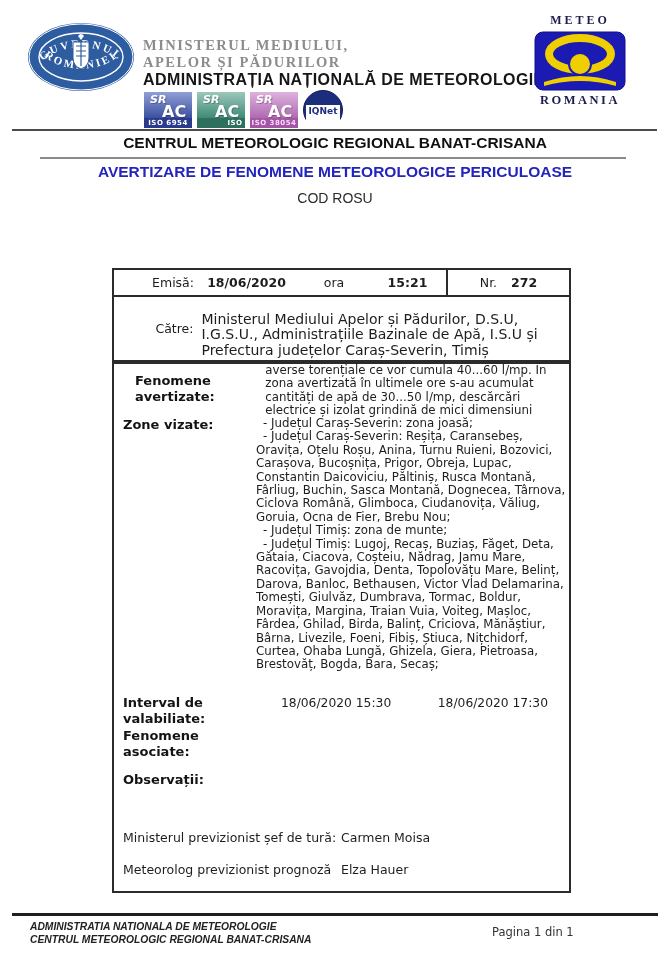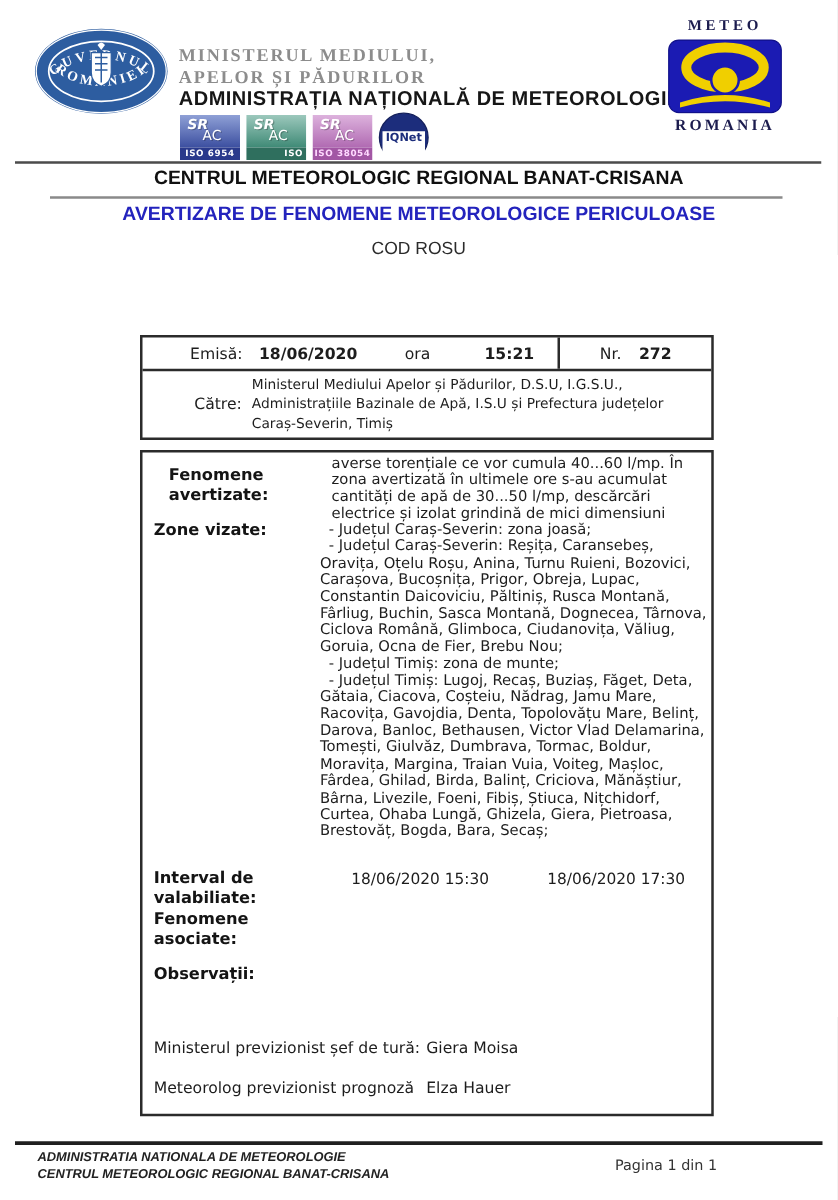--- a/index.html
+++ b/index.html
@@ -19,22 +19,22 @@
   .meteo-top { font-family:"Liberation Serif", serif; font-weight:700; font-size:12px;
                letter-spacing:3px; color:#1c1c4e; }
   .meteo-svg { display:block; margin:3px auto 2px auto; }
   .meteo-bottom { font-family:"Liberation Serif", serif; font-weight:700; font-size:12.5px;
                letter-spacing:2.5px; color:#1c1c4e; }
   .iso-row { position:absolute; left:144px; top:92px; display:flex; gap:5px; align-items:flex-start; }
   .iso-badge { width:48px; height:36px; position:relative; overflow:hidden; }
   .iso-badge .face { position:absolute; inset:0 0 10px 0; }
   .iso-badge .sr { position:absolute; left:6px; top:1px; color:#ffffff; font-weight:700;
                    font-size:11px; font-style:italic; text-shadow:1px 1px 0 rgba(0,0,0,.25);}
-  .iso-badge .ac { position:absolute; left:18px; top:10px; color:#ffffff; font-weight:400;
-                   font-size:11px; text-shadow:1px 1px 0 rgba(0,0,0,.25);text-align:center;}
+  .iso-badge .ac { position:absolute; left:18px; top:10px; color:#ffffff; font-weight:700;
+                   font-size:16px; text-shadow:1px 1px 0 rgba(0,0,0,.25);text-align:center;}
   .iso-badge .strip { position:absolute; left:0; right:0; bottom:0; height:10px;
                    color:#ffffff; font-size:7px; font-weight:700; text-align:center; line-height:10px;
                    letter-spacing:0.5px;}
   .b1 .face { background:linear-gradient(180deg,#8fa0d6,#3c4fa0); } .b1 .strip { background:#2a3a8c; }
   .b2 .face { background:linear-gradient(180deg,#9cc8bc,#3f8a76); } .b2 .strip { background:#2f6f5e;padding-left:28px; }
   .b3 .face { background:linear-gradient(180deg,#ddb2dd,#b06ab2); } .b3 .strip { background:#a256a4; color:#ffd9ff; }
   .iqnet { width:40px; height:40px; border-radius:50%; background:#1c2d7c; position:relative; margin-top:-2px;
            border:1px solid #14205c; }
   .iqnet .band { position:absolute; left:2px; right:2px; top:14px; height:28px; background:#ffffff;
            text-align:center; font-size:9px; font-weight:700; color:#1c2d7c; line-height:12px; }
@@ -54,21 +54,21 @@
   .it-left { display:flex; width:332px; align-items:center; height:100%; }
   .c-emisa { width:80px; text-align:right; }
   .c-date  { width:105px; text-align:center; font-weight:700; }
   .c-ora   { width:70px; text-align:center; }
   .c-time  { width:77px; text-align:center; font-weight:700; }
   .it-right { flex:1; border-left:2px solid #2b2b2b; height:100%; display:flex;
               align-items:center; justify-content:center; gap:14px; }
   .c-nrval { font-weight:700; }
   .it-row2 { display:flex; padding:3px 0 4px 0; }
   .c-catre { width:80px; text-align:right; align-self:center; }
-  .c-catre-val { width:370px; margin-left:8px; font-size:11px; line-height:15.3px; }
+  .c-catre-val { width:370px; margin-left:8px; font-size:14px; line-height:15.3px;margin-top:12px; }
   
   .main-table { position:absolute; left:112px; top:360px; width:459px; height:533px;
                 border:2px solid #2b2b2b; }
   .frow { position:absolute; left:0; right:0; display:flex; }
   .flab { width:142px; padding-left:9px; font-weight:700; font-size:13px; line-height:16px; color:#141414;}
   .fval { width:310px; font-size:11.8px; line-height:13.4px; color:#1d1d1d; }
   .fval p { text-indent:7px; }
   .row-fen { top:0;padding-left:12px; }
   .row-fen .flab { padding-top:11px; }
   .row-fen .fval { padding-top:2px; }
@@ -210,21 +210,21 @@
       <div class="fval"></div>
     </div>
 
     <div class="frow row-obs">
       <div class="flab">Observații:</div>
       <div class="fval"></div>
     </div>
 
     <div class="sign-row sign1">
       <span class="sig-lab">Ministerul previzionist șef de tură:</span>
-      <span>Giera Moisa</span>
+      <span>Carmen Moisa</span>
     </div>
     <div class="sign-row sign2">
       <span class="sig-lab">Meteorolog previzionist prognoză</span>
       <span>Elza Hauer</span>
     </div>
   </div>
 
   <div class="footer-line"></div>
   <div class="footer-text">
     <div>ADMINISTRATIA NATIONALA DE METEOROLOGIE</div>

